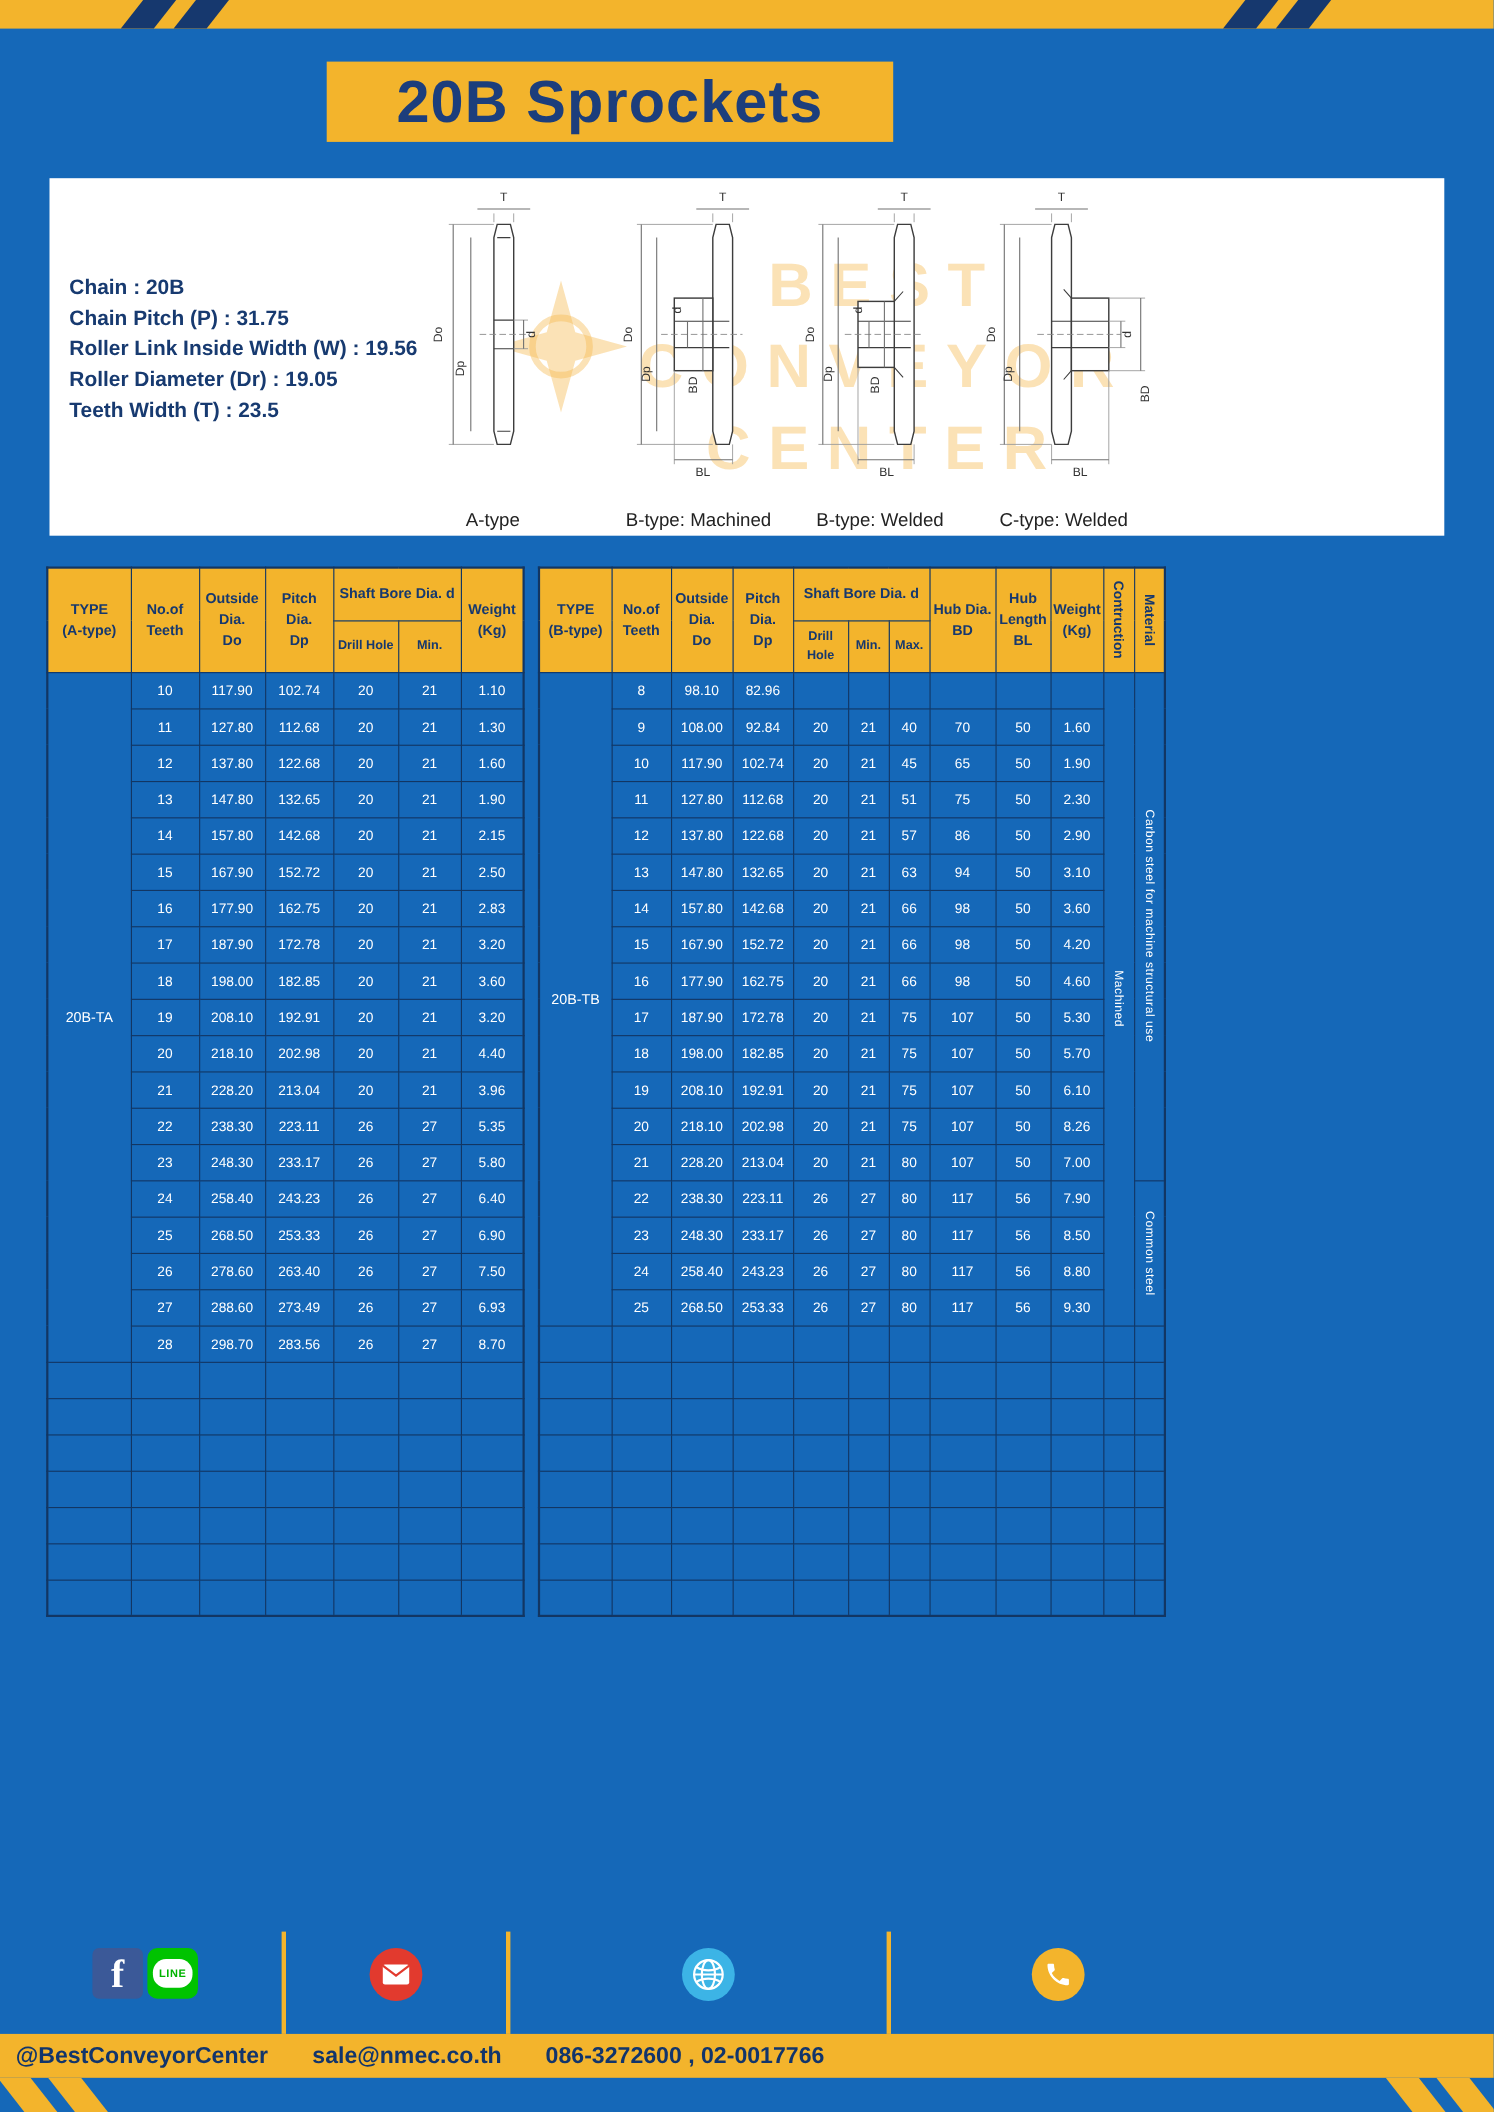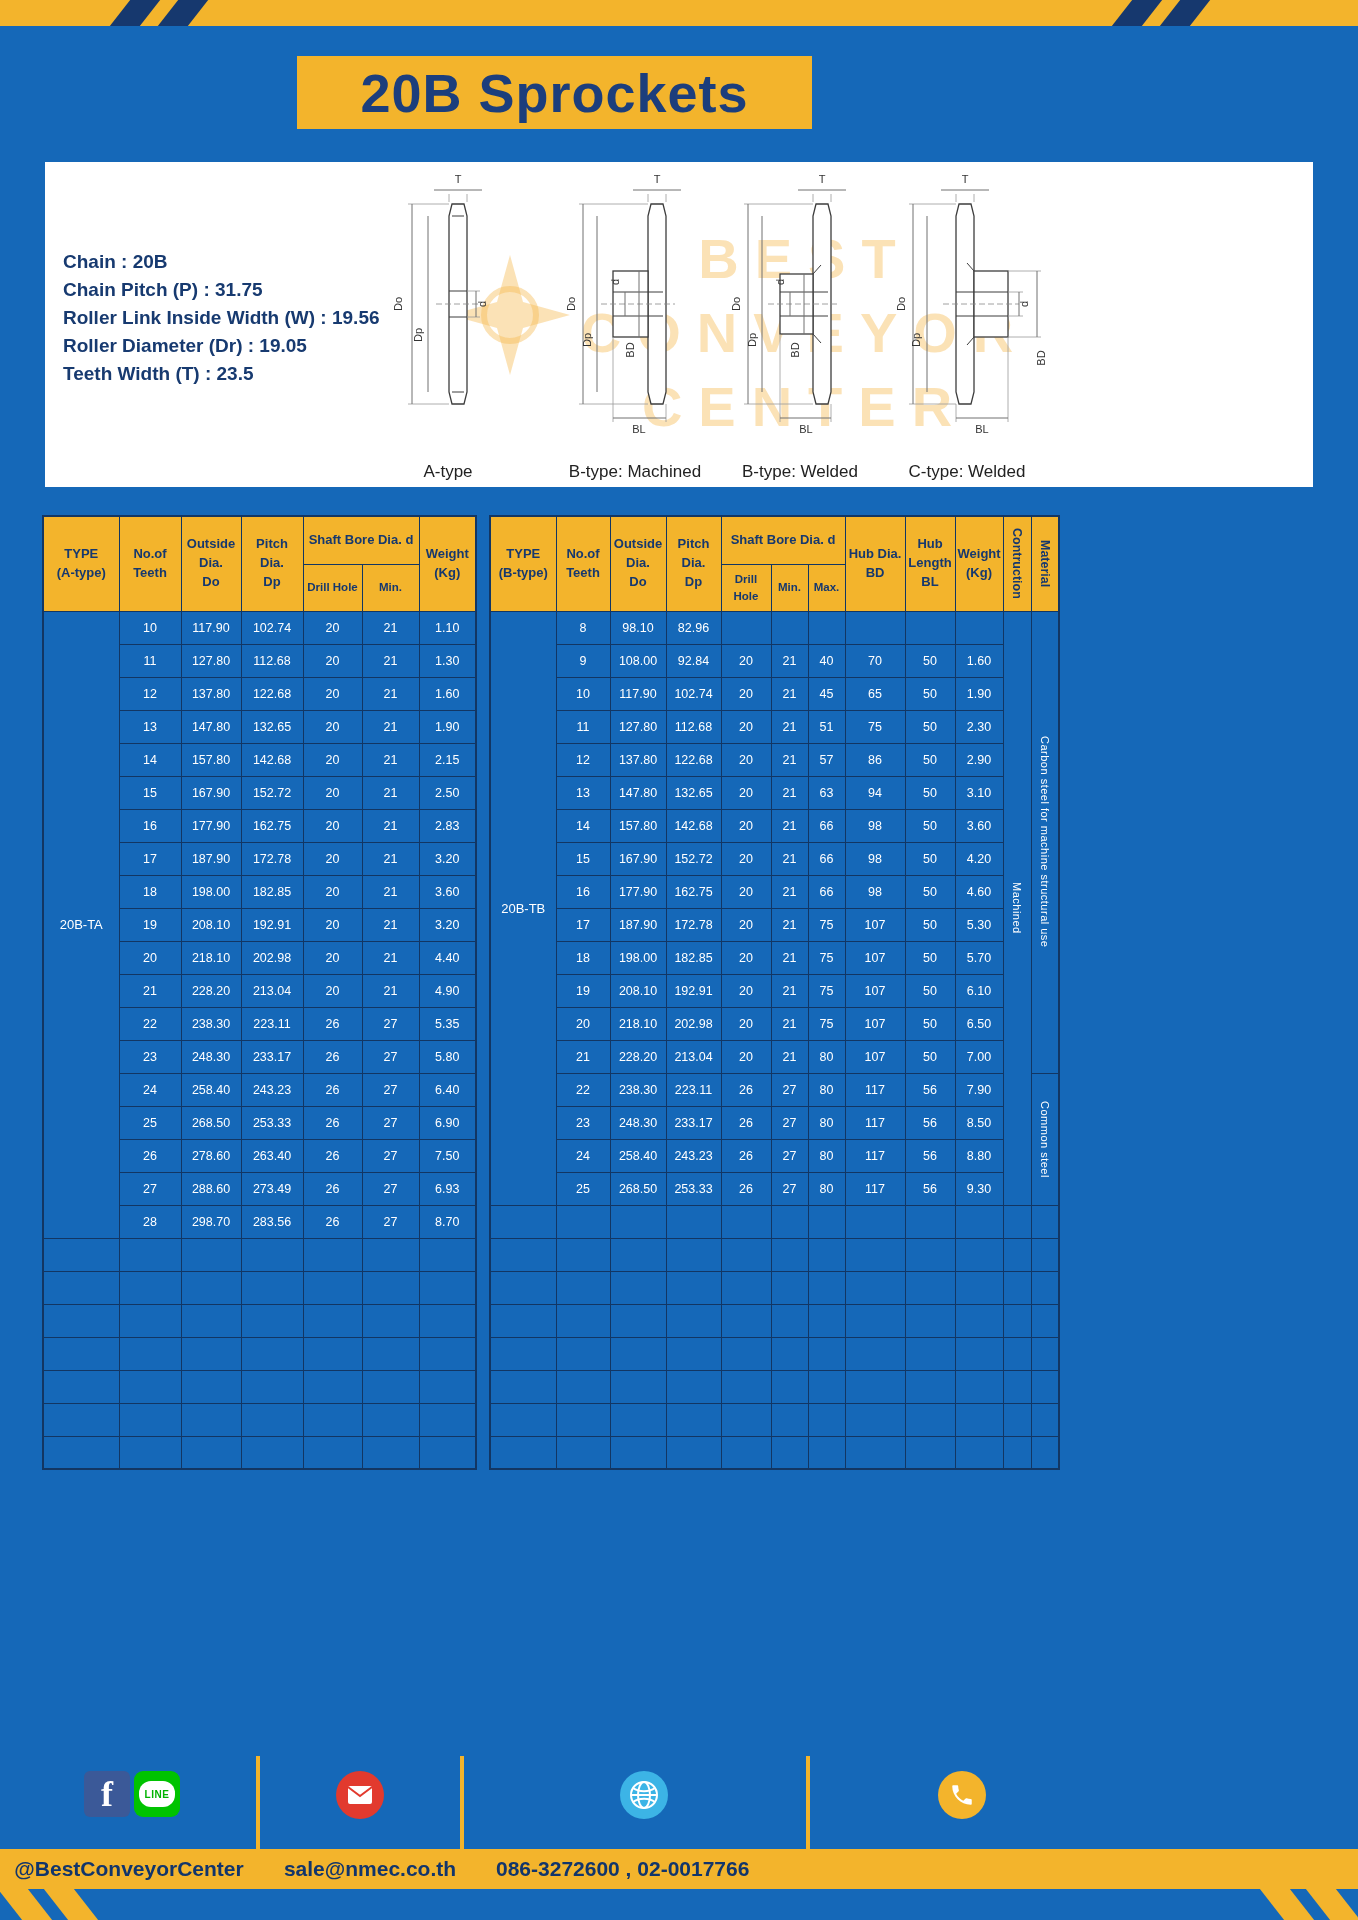--- a/index.html
+++ b/index.html
@@ -335,21 +335,21 @@
           <td>20</td>
           <td>21</td>
           <td>4.40</td>
         </tr>
         <tr>
           <td>21</td>
           <td>228.20</td>
           <td>213.04</td>
           <td>20</td>
           <td>21</td>
-          <td>4.90</td>
+          <td>3.96</td>
         </tr>
         <tr>
           <td>22</td>
           <td>238.30</td>
           <td>223.11</td>
           <td>26</td>
           <td>27</td>
           <td>5.35</td>
         </tr>
         <tr>
@@ -647,21 +647,21 @@
         </tr>
         <tr>
           <td>20</td>
           <td>218.10</td>
           <td>202.98</td>
           <td>20</td>
           <td>21</td>
           <td>75</td>
           <td>107</td>
           <td>50</td>
-          <td>6.50</td>
+          <td>8.26</td>
         </tr>
         <tr>
           <td>21</td>
           <td>228.20</td>
           <td>213.04</td>
           <td>20</td>
           <td>21</td>
           <td>80</td>
           <td>107</td>
           <td>50</td>

